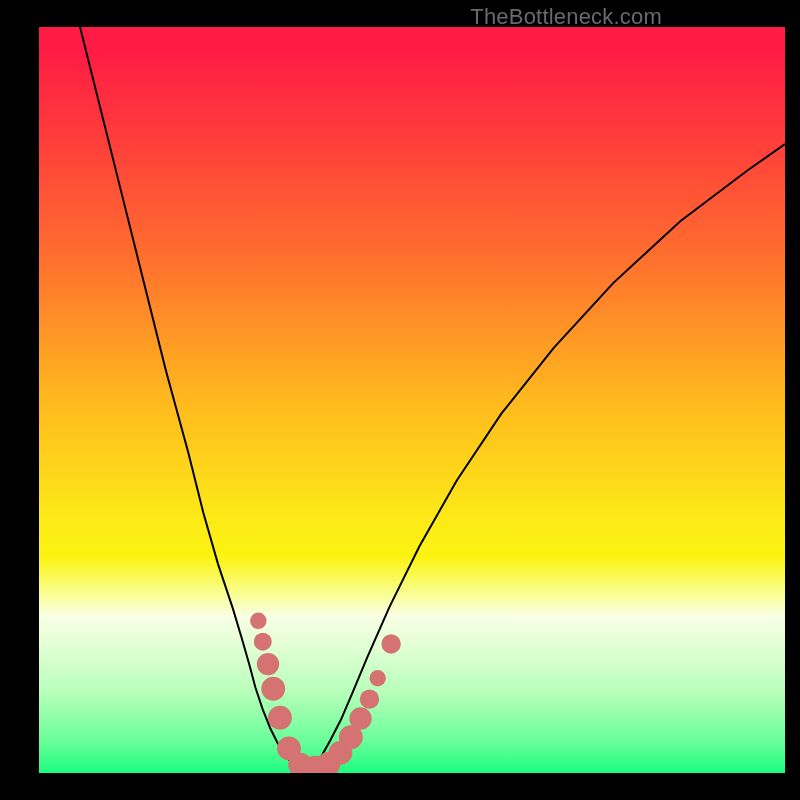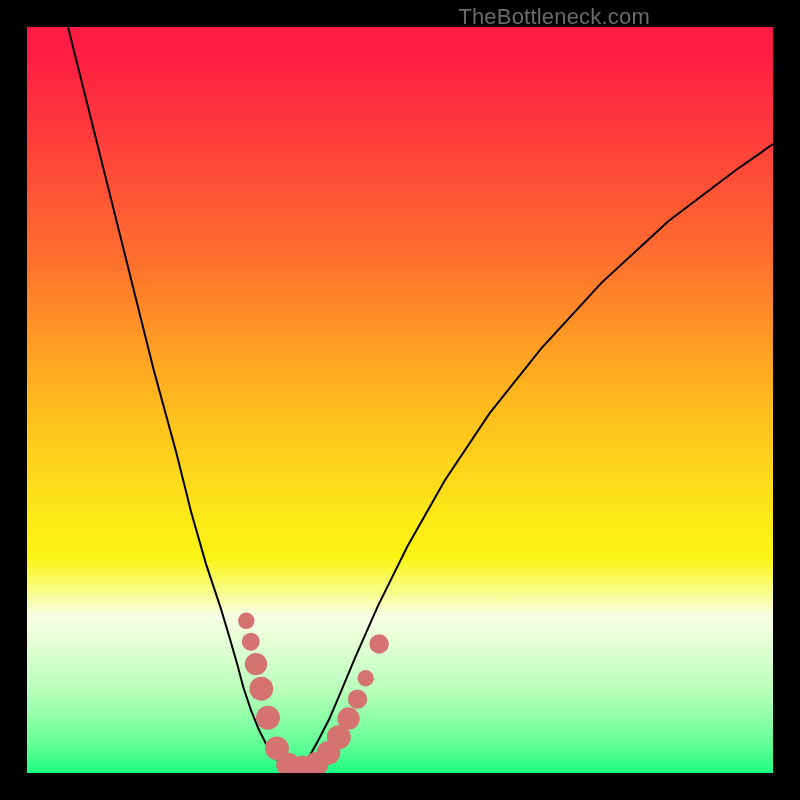--- a/index.html
+++ b/index.html
@@ -9,20 +9,21 @@
     height: 800px;
     background: #000;
     font-family: Arial, Helvetica, sans-serif;
     overflow: hidden;
   }
   .frame {
     position: relative;
     width: 660px;
     height: 800px;
     background: #000;
+    margin-left: 12px;
   }
   .watermark {
     position: absolute;
     top: 4px;
     right: 10px;
     color: #6a6a6a;
     font-size: 22px;
     font-weight: 500;
     letter-spacing: 0.2px;
     z-index: 30;

